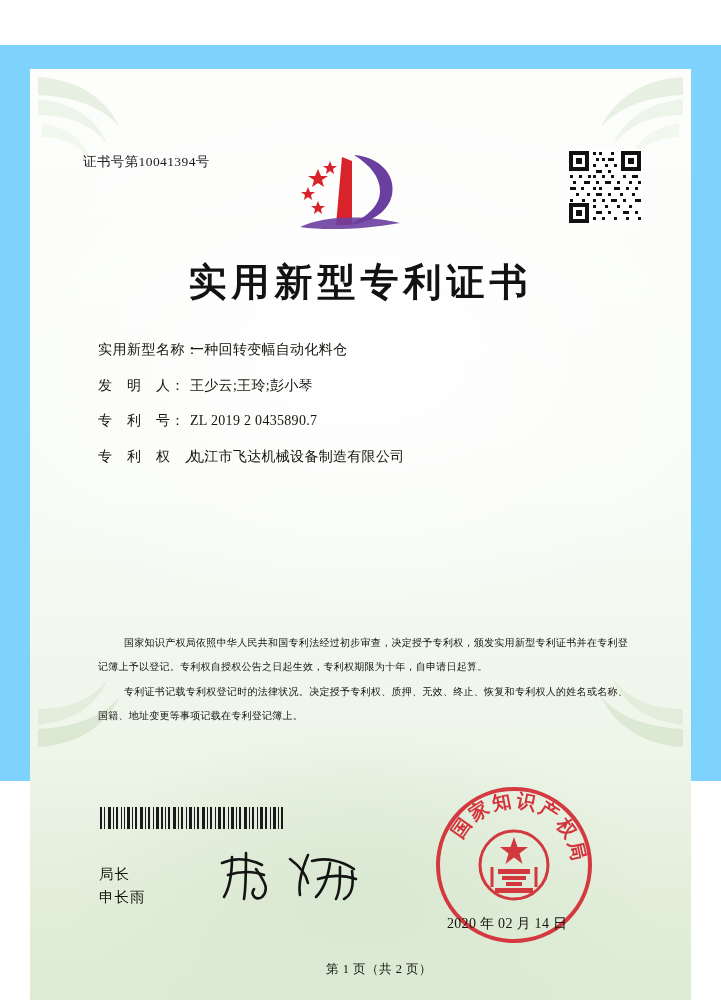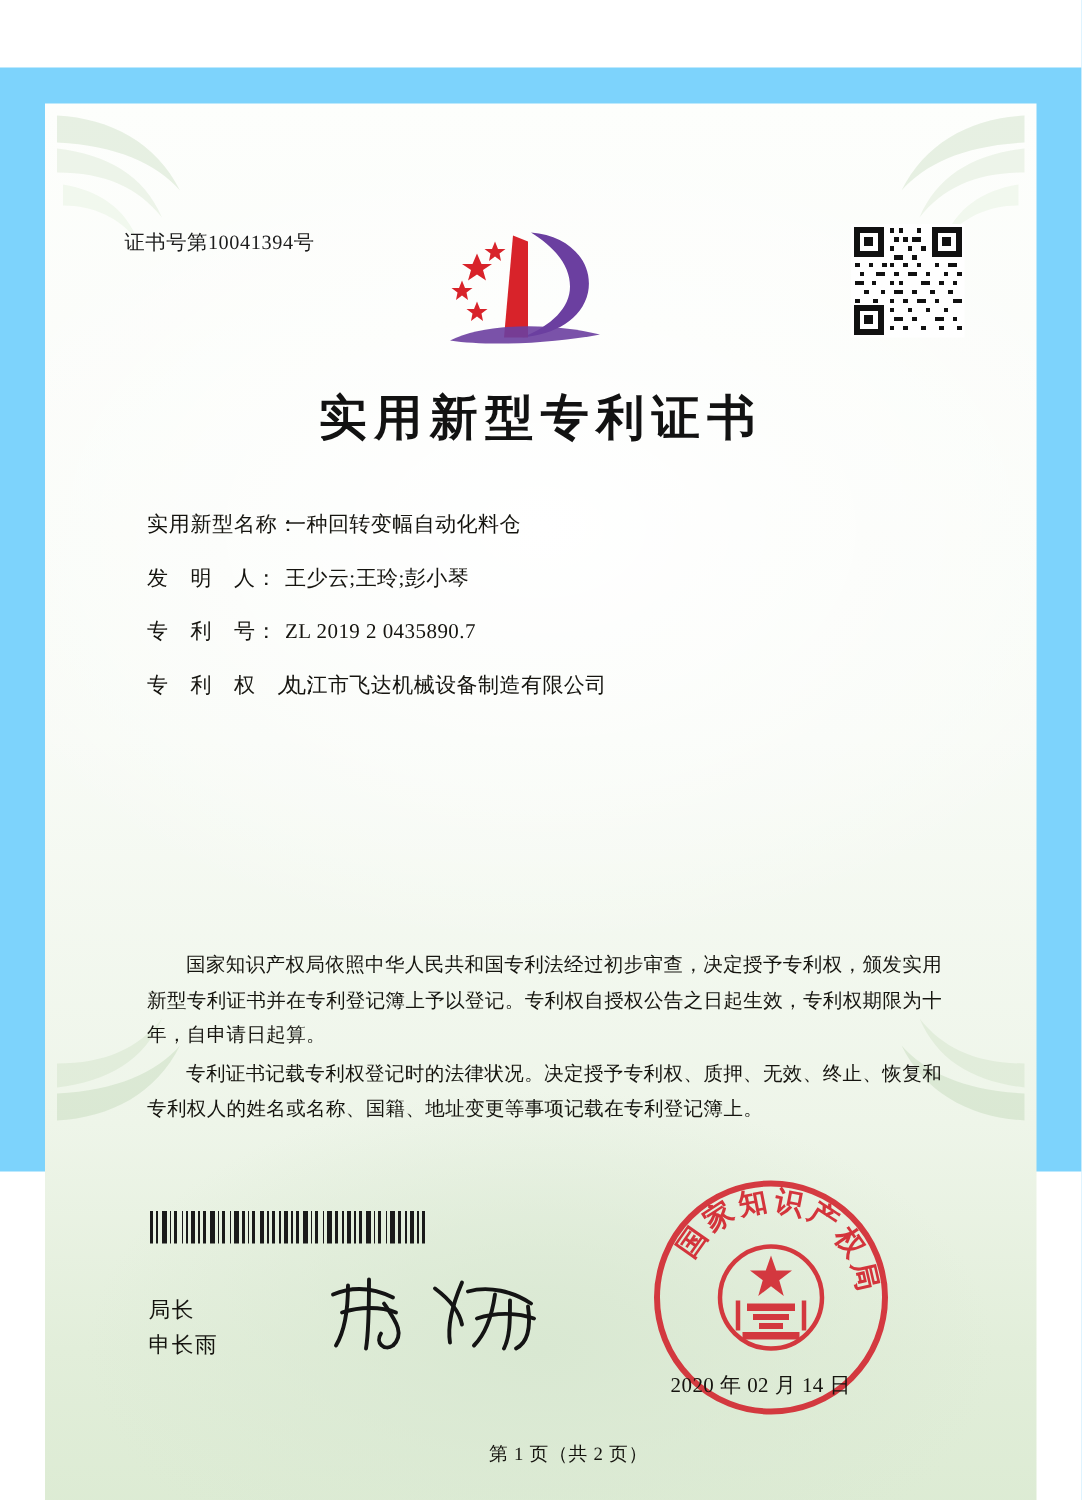--- a/index.html
+++ b/index.html
@@ -79,21 +79,21 @@
   }
 
   .title {
     position: absolute;
     left: 0;
     right: 0;
     top: 212px;
     text-align: center;
     font-family: "Liberation Serif", serif;
     font-weight: bold;
-    font-size: 32px;
+    font-size: 38px;
     letter-spacing: 5px;
     color: #121212;
   }
 
   
   .fields {
     position: absolute;
     left: 98px;
     top: 296px;
     width: 540px;
@@ -124,21 +124,21 @@
     letter-spacing: 0.3px;
   }
 
   
   .paras {
     position: absolute;
     left: 98px;
     top: 586px;
     width: 530px;
     font-family: "Liberation Serif", serif;
-    font-size: 13px;
+    font-size: 10px;
     line-height: 23.5px;
     color: #15140f;
     text-align: justify;
     letter-spacing: 0.25px;
   }
   .paras p {
     margin: 0 0 2px 0;
     text-indent: 26px;
   }
 

